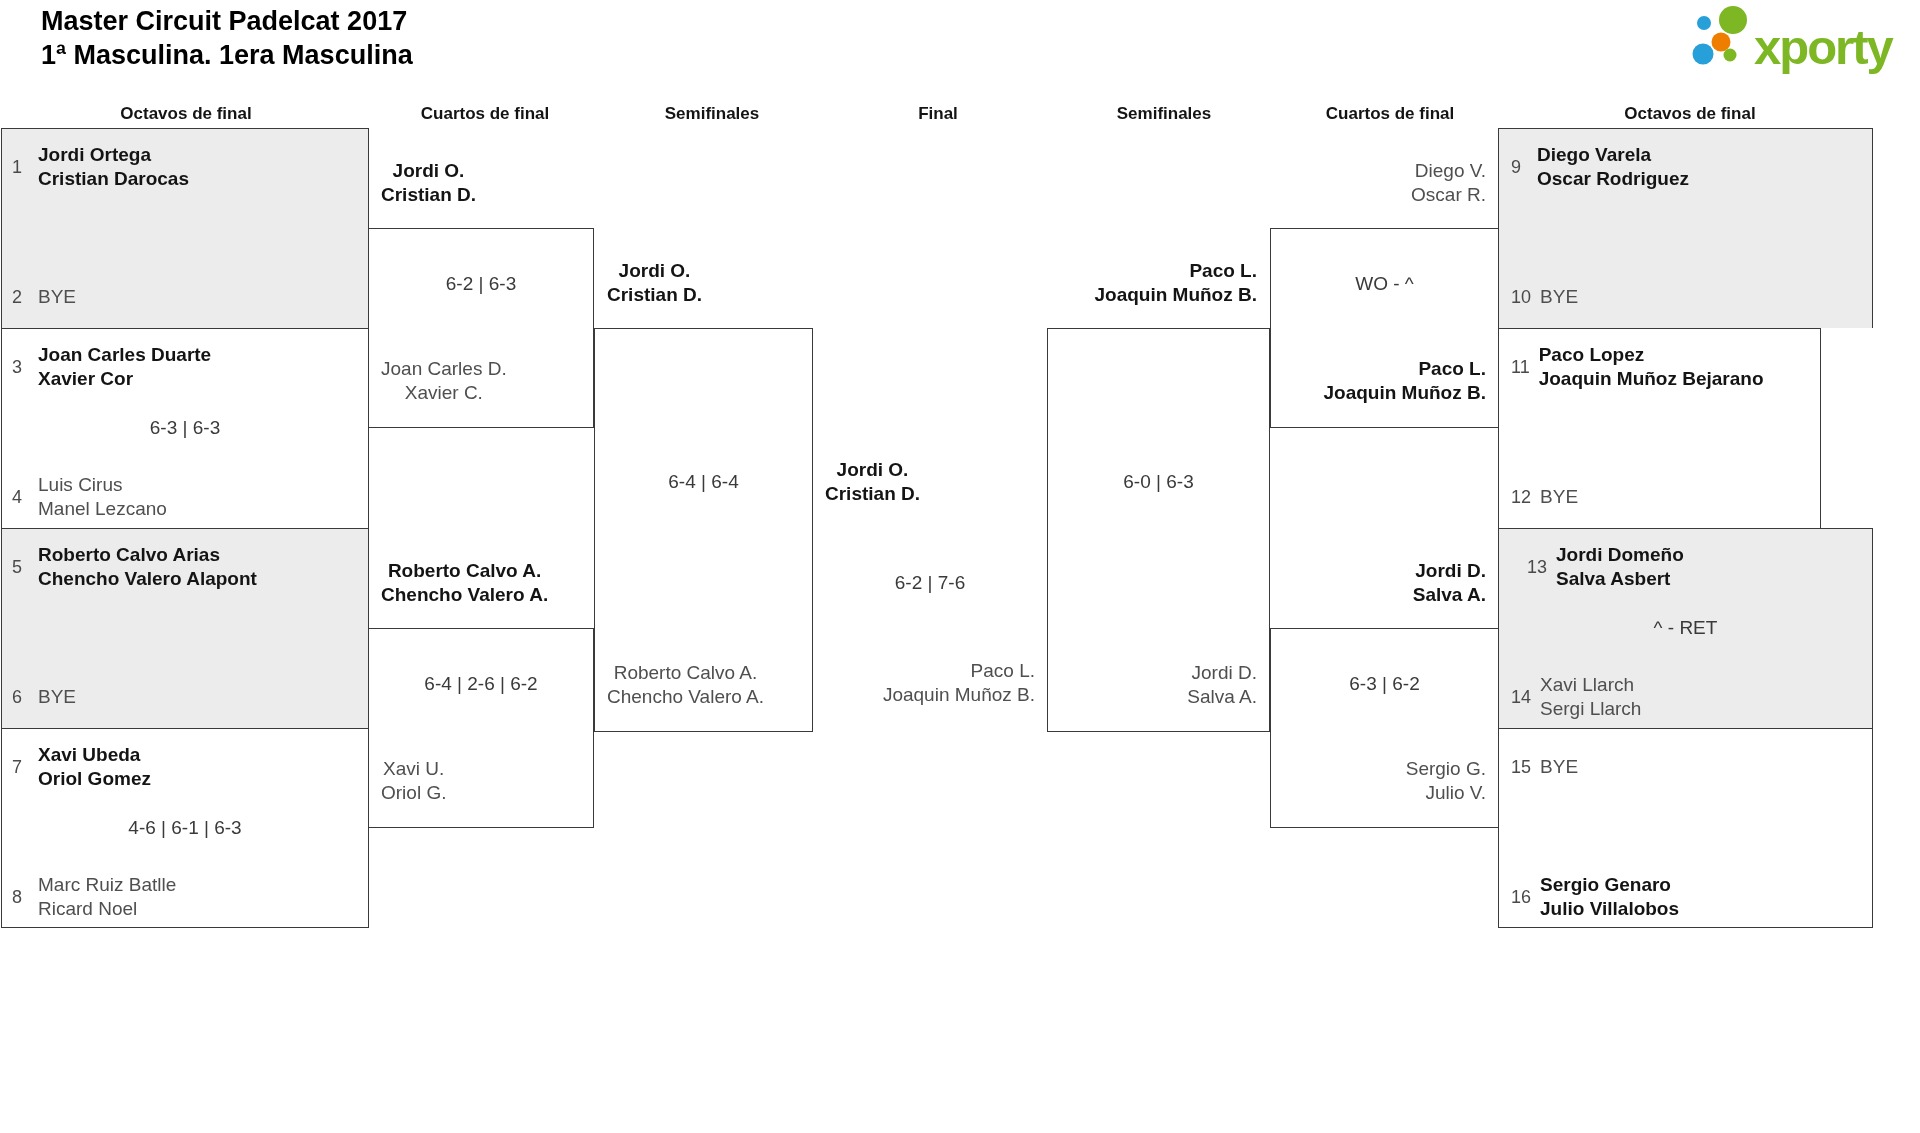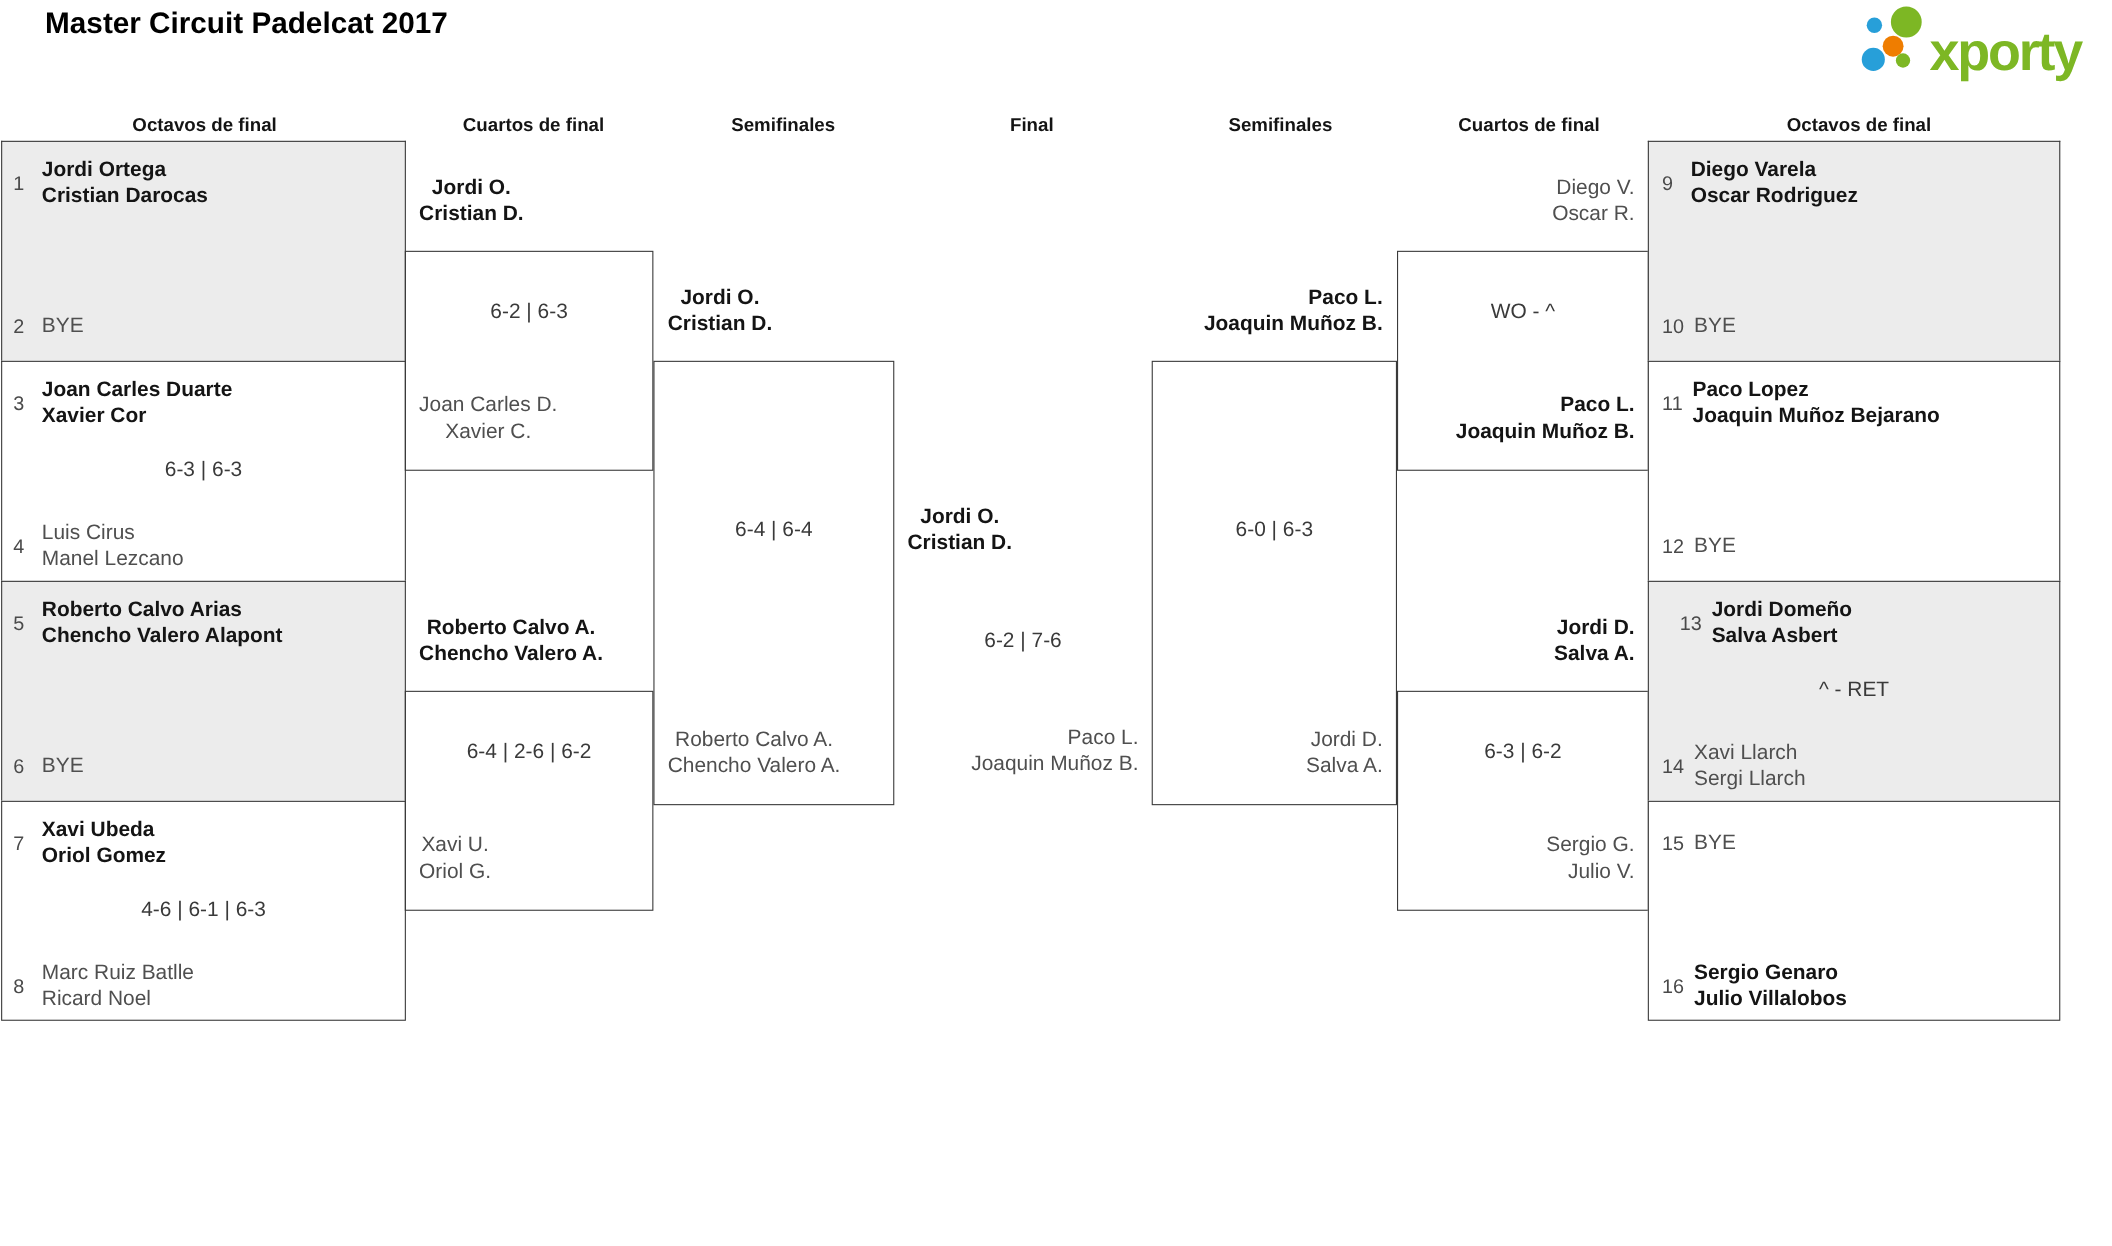--- a/index.html
+++ b/index.html
@@ -55,20 +55,21 @@
   
   .logo{position:absolute;left:1690px;top:2px;width:230px;height:76px;}
   .logo text{font-family:"Liberation Sans",sans-serif;font-weight:700;
              letter-spacing:-2px;}
 </style>
 </head>
 <body>
 
 <div class="title">
   <div>Master Circuit Padelcat 2017</div>
+  <div>1ª Masculina. 1era Masculina</div>
 </div>
 
 <svg class="logo" viewBox="0 0 230 76">
   <circle cx="43" cy="18" r="14" fill="#7db724"></circle>
   <circle cx="14" cy="21" r="7" fill="#279fd9"></circle>
   <circle cx="31" cy="40" r="9.5" fill="#ef7d00"></circle>
   <circle cx="13" cy="52" r="10.5" fill="#279fd9"></circle>
   <circle cx="40" cy="53" r="6.5" fill="#7db724"></circle>
   <text x="64" y="62" font-size="49" fill="#7db724">xporty</text>
 </svg>
@@ -242,21 +243,21 @@
       </span>
   </div>
   <div class="team t-bot l" style="left:12px">
     <span class="seed">10</span>
     <span class="nm">
         <span>BYE</span>
       </span>
   </div>
 </div>
 
-<div class="box nob" style="left:1498px;top:328px;width:375px;height:200px">
+<div class="box nob" style="left:1498px;top:328px;width:323px;height:200px">
   <div class="team t-top w" style="left:12px">
     <span class="seed">11</span>
     <span class="nm">
         <span>Paco Lopez</span>
         <span>Joaquin Muñoz Bejarano</span>
       </span>
   </div>
   <div class="team t-bot l" style="left:12px">
     <span class="seed">12</span>
     <span class="nm">

